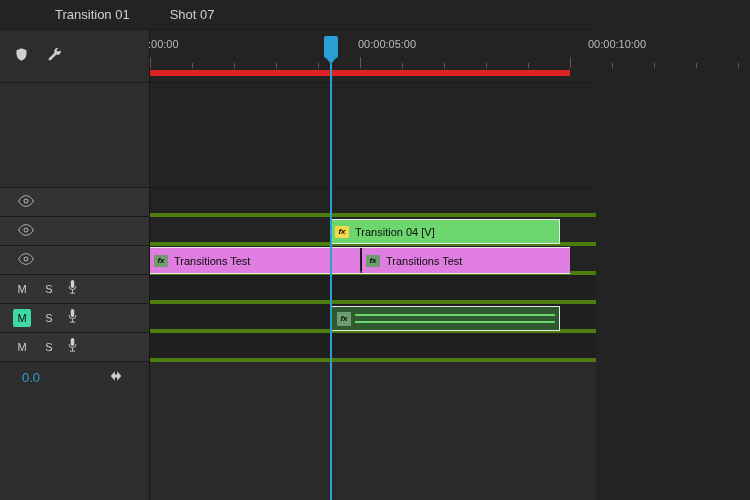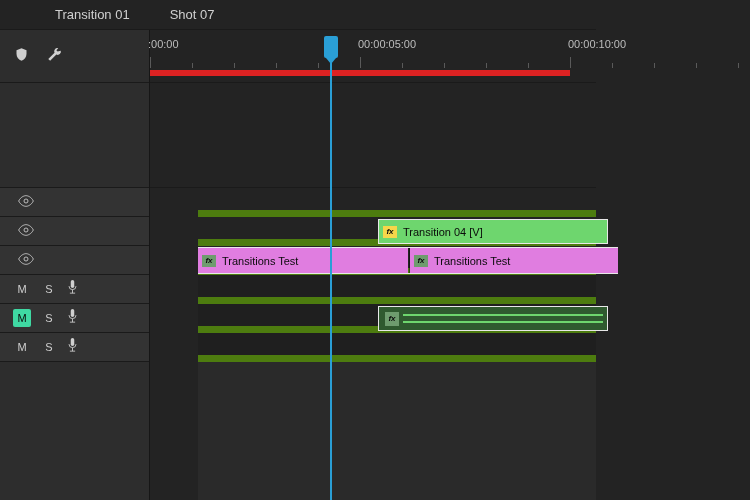--- a/index.html
+++ b/index.html
@@ -38,21 +38,21 @@
   .ruler { height: 53px; position: relative; border-bottom: 1px solid #1a1a1a; background: #232323; }
   .ruler .labels { position: absolute; top: 8px; left: 0; right: 0; height: 14px; }
   .ruler .labels span { position: absolute; font-size: 11px; color: #bdbdbd; transform: translateX(-2px); }
   .ruler .ticks { position: absolute; left: 0; right: 0; bottom: 14px; height: 16px; }
   .ruler .tick { position: absolute; bottom: 0; width: 1px; background: #5a5a5a; }
   .ruler .tick.big { height: 11px; }
   .ruler .tick.small { height: 5px; }
   .workarea { position: absolute; bottom: 6px; height: 6px; background: #d22; left: 0px; }
 
   .tracks-body { position: absolute; top: 53px; left: 0; right: 0; bottom: 0; }
-  .tl-row { position: absolute; left: 0; right: 0; height: 29px; border-bottom: 7px solid #4d7c0f; margin-left: 48px; }
+  .tl-row { position: absolute; left: 0; right: 0; height: 29px; border-bottom: 4px solid #4d7c0f; }
   .tl-row.alt { background: #232323; }
   .tl-row.dark { background: #1f1f1f; }
   .tl-spacer { position: absolute; left:0; right:0; top:0; height:105px; border-bottom:1px solid #1a1a1a; background:#232323; }
 
   .clip { position: absolute; top: 2px; height: 25px; border: 1.5px solid #e8e8e8; display: flex; align-items: center; padding-left: 4px; gap: 6px; font-size: 11px; overflow: hidden; white-space: nowrap; }
   .clip .fx { width: 14px; height: 12px; display: flex; align-items: center; justify-content: center; font-size: 8px; font-style: italic; font-weight: bold; color: #0a0a0a; }
   .clip .fx.y { background: #f6d64a; }
   .clip .fx.g { background: #6e9c6e; }
   .clip.green { background: #6ed66e; color: #0a0a0a; }
   .clip.magenta { background: #e07de0; color: #0a0a0a; }
@@ -143,30 +143,36 @@
       </div>
       <div class="audio-track-header">
         <span class="btn-ms">M</span>
         <span class="btn-ms">S</span>
         <span class="mic"><svg viewBox="0 0 12 16">
               <rect x="4" y="0" width="4" height="9" rx="2"></rect>
               <path d="M2 7 a4 4 0 0 0 8 0 M6 11 v4 M3 15 h6" fill="none" stroke="#cfcfcf"></path>
             </svg></span>
       </div>
 
+      <div class="master-row">
+        <span class="master-value">0.0</span>
+        <span class="snap"><svg viewBox="0 0 20 14">
+              <path d="M1 7 L6 1 V5 H9 V1 L14 7 L9 13 V9 H6 V13 Z"></path>
+            </svg></span>
+      </div>
 
     </div>
 
     <div class="timeline">
 
       <div class="ruler">
         <div class="labels" id="ruler-labels">
             <span style="left: 0px;">:00:00</span>
             <span style="left: 210px;">00:00:05:00</span>
-            <span style="left: 420px;">00:00:10:00</span>
+            <span style="left: 440px;">00:00:10:00</span>
           </div>
         <div class="ticks" id="ruler-ticks">
             <div class="tick big" style="left: 0px;"></div>
             <div class="tick small" style="left: 42px;"></div>
             <div class="tick small" style="left: 84px;"></div>
             <div class="tick small" style="left: 126px;"></div>
             <div class="tick small" style="left: 168px;"></div>
             <div class="tick big" style="left: 210px;"></div>
             <div class="tick small" style="left: 252px;"></div>
             <div class="tick small" style="left: 294px;"></div>

